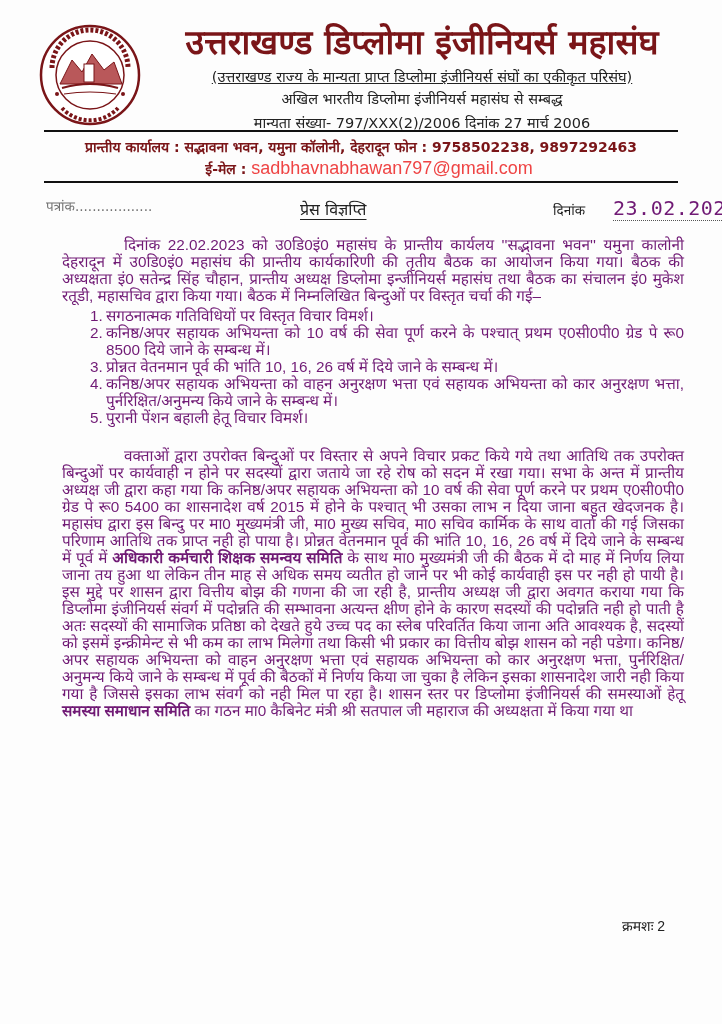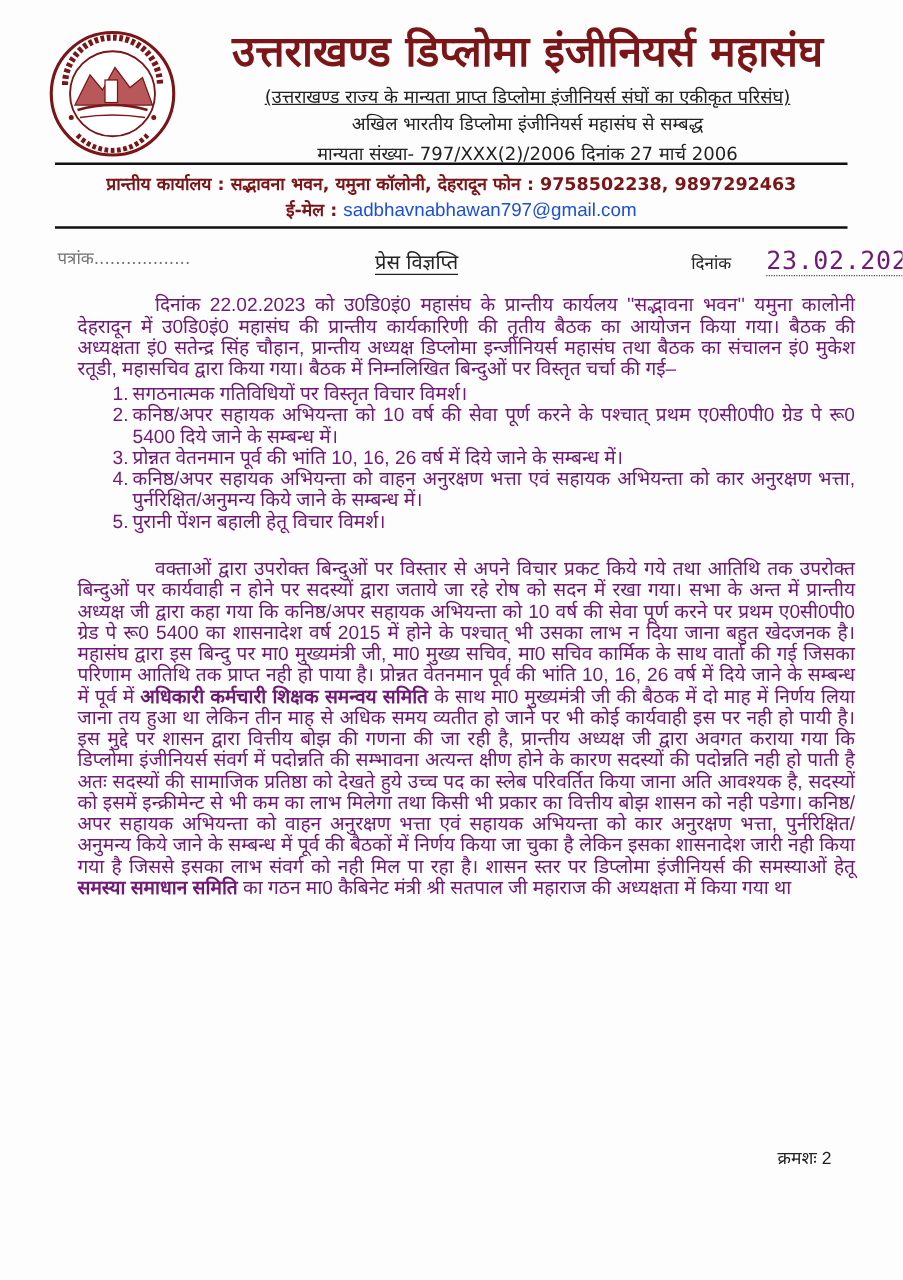--- a/index.html
+++ b/index.html
@@ -20,21 +20,21 @@
   .sub3 { position: absolute; left: 152px; top: 112px; width: 540px; text-align: center;
           font-size: 14.5px; color: #222; white-space: nowrap; }
   .rule { position: absolute; left: 44px; width: 634px; height: 2px; background: #111; }
   .rule.r1 { top: 130px; }
   .rule.r2 { top: 181px; }
   .office { position: absolute; left: 44px; top: 137px; width: 634px; text-align: center;
             font-size: 14px; font-weight: bold; color: #7a1518; white-space: nowrap; }
   .email-line { position: absolute; left: 44px; top: 158px; width: 634px; text-align: center;
                 font-size: 14px; white-space: nowrap; }
   .email-line .lbl { color: #7a1518; font-weight: bold; margin-left: 16px; }
-  .email-line .addr { color: #1d4ed8; font-family: "Liberation Sans", sans-serif; font-size: 15px; }
+  .email-line .addr { color: #ef4444; font-family: "Liberation Sans", sans-serif; font-size: 18px; }
 
   
   .ref { position: absolute; left: 46px; top: 197px; font-size: 13.5px; color: #737373; }
   .press-title { position: absolute; left: 300px; top: 198px; font-size: 16px; color: #222;
                  text-decoration: underline; text-underline-offset: 4px; }
   .date-box { position: absolute; left: 553px; top: 196px; font-size: 13.5px; color: #222; white-space: nowrap; }
   .date-box .hand { font-family: "DejaVu Sans Mono", monospace; font-size: 20px; color: #701a75;
                     letter-spacing: 0.5px; border-bottom: 1px dotted #555; margin-left: 28px; }
 
   
@@ -85,21 +85,21 @@
   <div class="ref">पत्रांक..................</div>
   <div class="press-title">प्रेस विज्ञप्ति</div>
   <div class="date-box">
     <span>दिनांक</span><span class="hand">23.02.2023</span>
   </div>
 
   <div class="body">
     <p class="para">दिनांक 22.02.2023 को उ0डि0इं0 महासंघ के प्रान्तीय कार्यलय ''सद्भावना भवन'' यमुना कालोनी देहरादून में उ0डि0इं0 महासंघ की प्रान्तीय कार्यकारिणी की तृतीय बैठक का आयोजन किया गया। बैठक की अध्यक्षता इं0 सतेन्द्र सिंह चौहान, प्रान्तीय अध्यक्ष डिप्लोमा इन्जीनियर्स महासंघ तथा बैठक का संचालन इं0 मुकेश रतूडी, महासचिव द्वारा किया गया। बैठक में निम्नलिखित बिन्दुओं पर विस्तृत चर्चा की गई–</p>
     <ol class="list">
       <li><span class="num">1.</span><span>सगठनात्मक गतिविधियों पर विस्तृत विचार विमर्श।</span></li>
-      <li><span class="num">2.</span><span>कनिष्ठ/अपर सहायक अभियन्ता को 10 वर्ष की सेवा पूर्ण करने के पश्चात् प्रथम ए0सी0पी0 ग्रेड पे रू0 5400 दिये जाने के सम्बन्ध में।</span></li>
+      <li><span class="num">2.</span><span>कनिष्ठ/अपर सहायक अभियन्ता को 10 वर्ष की सेवा पूर्ण करने के पश्चात् प्रथम ए0सी0पी0 ग्रेड पे रू0 8500 दिये जाने के सम्बन्ध में।</span></li>
       <li><span class="num">3.</span><span>प्रोन्नत वेतनमान पूर्व की भांति 10, 16, 26 वर्ष में दिये जाने के सम्बन्ध में।</span></li>
       <li><span class="num">4.</span><span>कनिष्ठ/अपर सहायक अभियन्ता को वाहन अनुरक्षण भत्ता एवं सहायक अभियन्ता को कार अनुरक्षण भत्ता, पुर्नरिक्षित/अनुमन्य किये जाने के सम्बन्ध में।</span></li>
       <li><span class="num">5.</span><span>पुरानी पेंशन बहाली हेतू विचार विमर्श।</span></li>
     </ol>
     <div class="gap"></div>
     <p class="para"><span>वक्ताओं द्वारा उपरोक्त बिन्दुओं पर विस्तार से अपने विचार प्रकट किये गये तथा आतिथि तक उपरोक्त बिन्दुओं पर कार्यवाही न होने पर सदस्यों द्वारा जताये जा रहे रोष को सदन में रखा गया। सभा के अन्त में प्रान्तीय अध्यक्ष जी द्वारा कहा गया कि कनिष्ठ/अपर सहायक अभियन्ता को 10 वर्ष की सेवा पूर्ण करने पर प्रथम ए0सी0पी0 ग्रेड पे रू0 5400 का शासनादेश वर्ष 2015 में होने के पश्चात् भी उसका लाभ न दिया जाना बहुत खेदजनक है। महासंघ द्वारा इस बिन्दु पर मा0 मुख्यमंत्री जी, मा0 मुख्य सचिव, मा0 सचिव कार्मिक के साथ वार्ता की गई जिसका परिणाम आतिथि तक प्राप्त नही हो पाया है। प्रोन्नत वेतनमान पूर्व की भांति 10, 16, 26 वर्ष में दिये जाने के सम्बन्ध में पूर्व में </span><b class="hl">अधिकारी कर्मचारी शिक्षक समन्वय समिति</b><span> के साथ मा0 मुख्यमंत्री जी की बैठक में दो माह में निर्णय लिया जाना तय हुआ था लेकिन तीन माह से अधिक समय व्यतीत हो जाने पर भी कोई कार्यवाही इस पर नही हो पायी है। इस मुद्दे पर शासन द्वारा वित्तीय बोझ की गणना की जा रही है, प्रान्तीय अध्यक्ष जी द्वारा अवगत कराया गया कि डिप्लोमा इंजीनियर्स संवर्ग में पदोन्नति की सम्भावना अत्यन्त क्षीण होने के कारण सदस्यों की पदोन्नति नही हो पाती है अतः सदस्यों की सामाजिक प्रतिष्ठा को देखते हुये उच्च पद का स्लेब परिवर्तित किया जाना अति आवश्यक है, सदस्यों को इसमें इन्क्रीमेन्ट से भी कम का लाभ मिलेगा तथा किसी भी प्रकार का वित्तीय बोझ शासन को नही पडेगा। कनिष्ठ/अपर सहायक अभियन्ता को वाहन अनुरक्षण भत्ता एवं सहायक अभियन्ता को कार अनुरक्षण भत्ता, पुर्नरिक्षित/अनुमन्य किये जाने के सम्बन्ध में पूर्व की बैठकों में निर्णय किया जा चुका है लेकिन इसका शासनादेश जारी नही किया गया है जिससे इसका लाभ संवर्ग को नही मिल पा रहा है। शासन स्तर पर डिप्लोमा इंजीनियर्स की समस्याओं हेतू </span><b class="hl">समस्या समाधान समिति</b><span> का गठन मा0 कैबिनेट मंत्री श्री सतपाल जी महाराज की अध्यक्षता में किया गया था</span></p>
   </div>
 
   <div class="continued">क्रमशः 2</div>
 </div>

